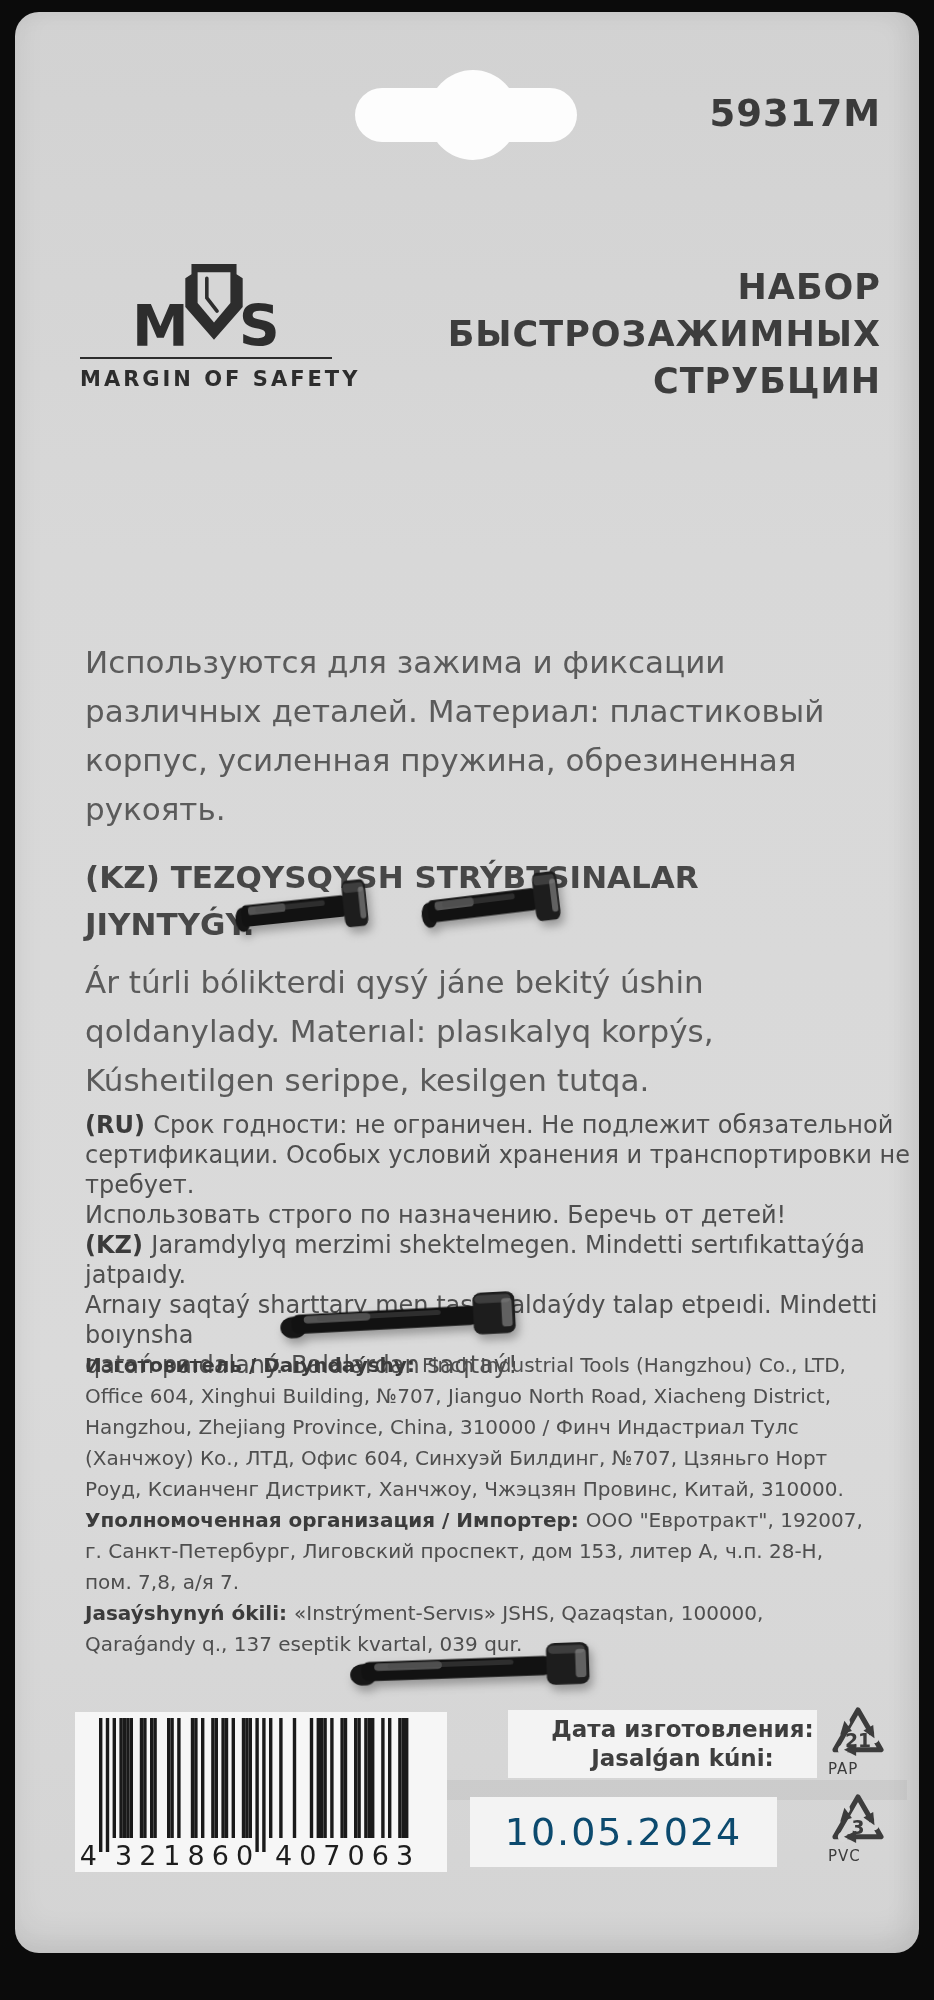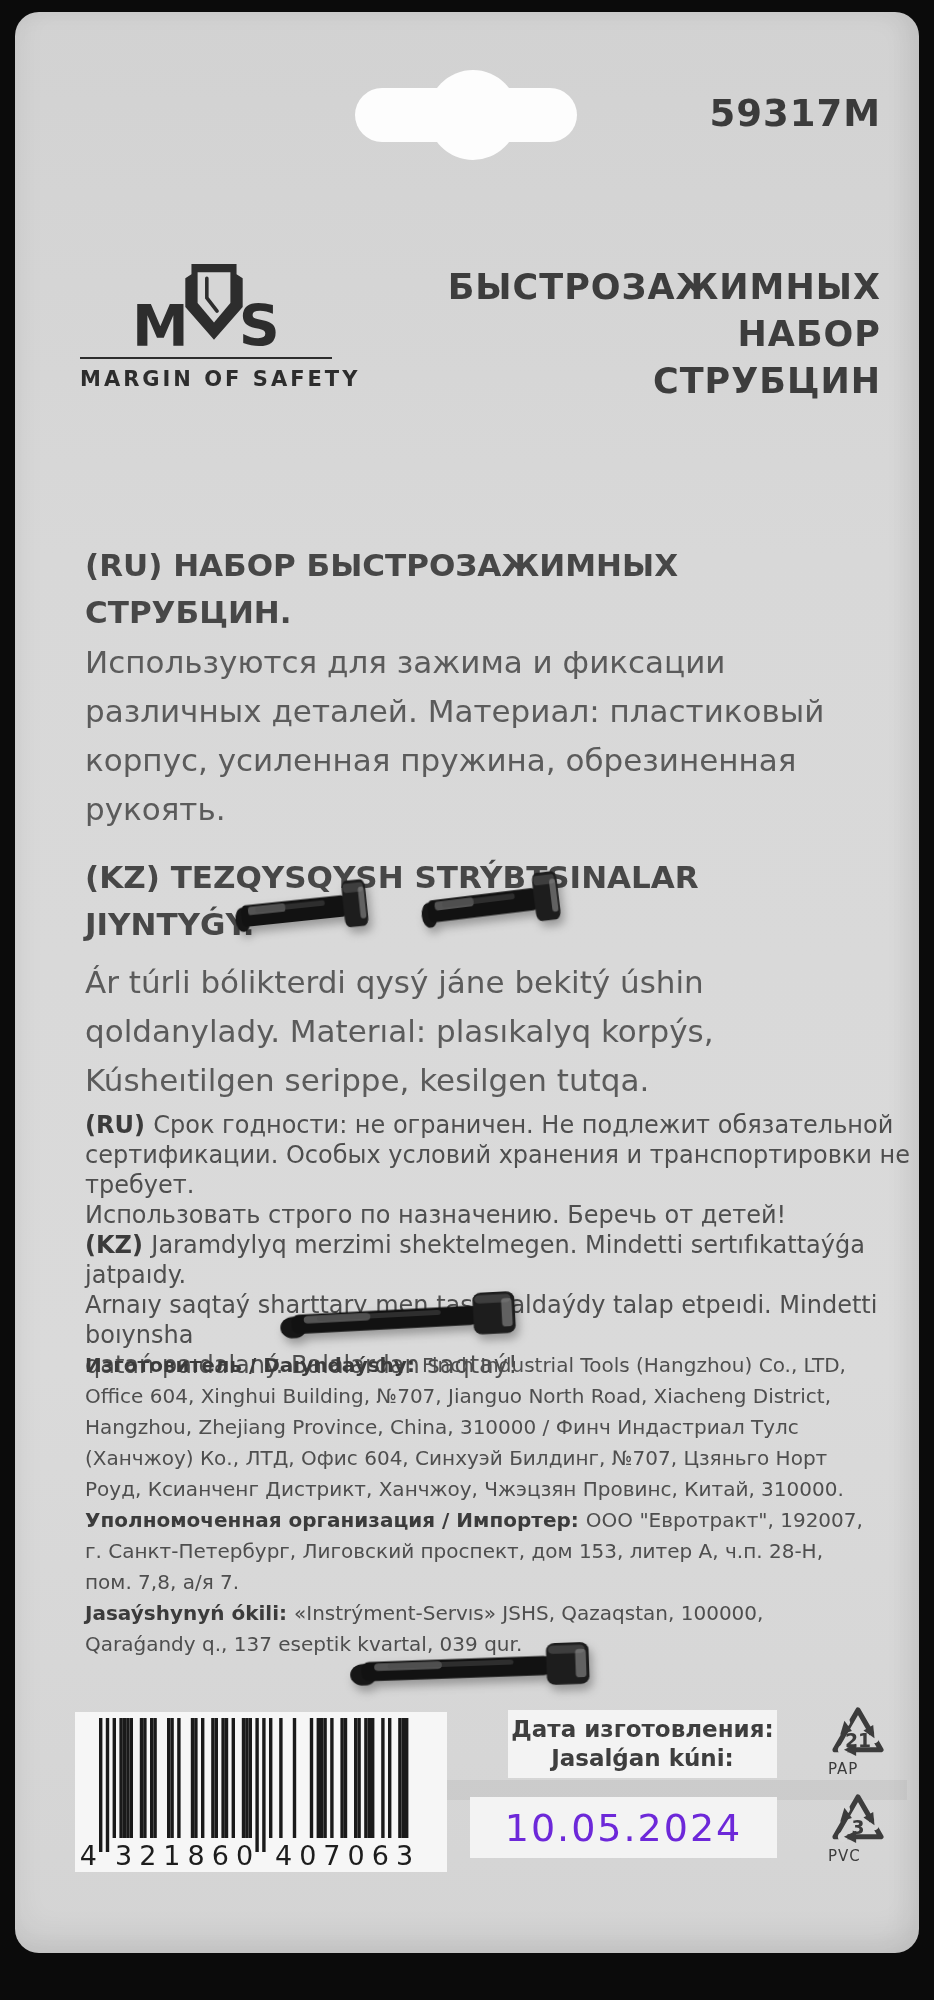--- a/index.html
+++ b/index.html
@@ -46,23 +46,23 @@
   .bclabel{position:absolute;left:60px;top:1700px;width:372px;height:160px;background:#f6f6f6;}
   #barcode-svg{position:absolute;left:24px;top:6px;}
   .bc-digit{position:absolute;top:128px;font-size:27px;color:#1d1d1d;}
   .bc-first{left:2px;width:20px;text-align:right;}
   .bc-left{left:40px;letter-spacing:7px;}
   .bc-right{left:200px;letter-spacing:7px;}
   
   .band{position:absolute;left:430px;top:1768px;width:462px;height:20px;background:rgba(0,0,0,.045);}
   .datebox1{position:absolute;left:493px;top:1698px;width:269px;height:68px;background:#f3f3f3;
             display:flex;flex-direction:column;justify-content:center;text-align:center;
-            font-weight:bold;color:#3e3e3e;font-size:23px;line-height:29px;}
-  .datebox2{position:absolute;left:455px;top:1785px;width:307px;height:61px;background:#f3f3f3;
-            display:flex;align-items:center;justify-content:center;font-size:38px;color:#6d28d9;letter-spacing:2px;}
+            font-weight:bold;color:#3e3e3e;font-size:23px;line-height:29px;padding-left:40px;}
+  .datebox2{position:absolute;left:455px;top:1785px;width:307px;height:70px;background:#f3f3f3;
+            display:flex;align-items:center;justify-content:center;font-size:38px;color:#0c4a6e;letter-spacing:2px;}
   
   .recy{position:absolute;left:795px;top:1692px;width:96px;display:flex;flex-direction:column;align-items:center;}
   .recy-item{display:flex;flex-direction:column;align-items:flex-start;margin-bottom:13px;}
   .recy-label{font-size:15px;font-weight:normal;color:#3c3c3c;letter-spacing:1px;margin-top:1px;}
   .hidden-defs{position:absolute;width:0;height:0;overflow:hidden;}
 </style>
 </head>
 <body>
 
 <div class="stage">
@@ -81,27 +81,25 @@
           <path d="M12 8 H44 V38 L28 57 L12 38 Z" fill="#d6d6d6"></path>
           <path d="M21 14 V33 L31 46" stroke="#2d2d2d" stroke-width="3.5" fill="none" stroke-linecap="round"></path>
         </svg>
         <span class="logo-s">S</span>
       </div>
       <div class="logo-rule"></div>
       <div class="logo-tagline">MARGIN OF SAFETY</div>
     </div>
 
     <div class="title">
+      <div>НАБОР</div>
       <div>БЫСТРОЗАЖИМНЫХ</div>
-      <div>НАБОР</div>
       <div>СТРУБЦИН</div>
     </div>
 
-    <h2 class="sec-h h-ru prl" style="margin:0;">(RU) НАБОР БЫСТРОЗАЖИМНЫХ
-СТРУБЦИН.</h2>
     <p class="sec-b b-ru prl" style="margin:0;">Используются для зажима и фиксации
 различных деталей. Материал: пластиковый
 корпус, усиленная пружина, обрезиненная
 рукоять.</p>
 
     <h2 class="sec-h h-kz prl" style="margin:0;">(KZ) TEZQYSQYSH STRÝBTSINALAR
 JIYNTYǴY.</h2>
     <p class="sec-b b-kz prl" style="margin:0;">Ár túrli bólikterdi qysý jáne bekitý úshin
 qoldanylady. Materıal: plasıkalyq korpýs,
 Kúsheıtilgen serippe, kesilgen tutqa.</p>

